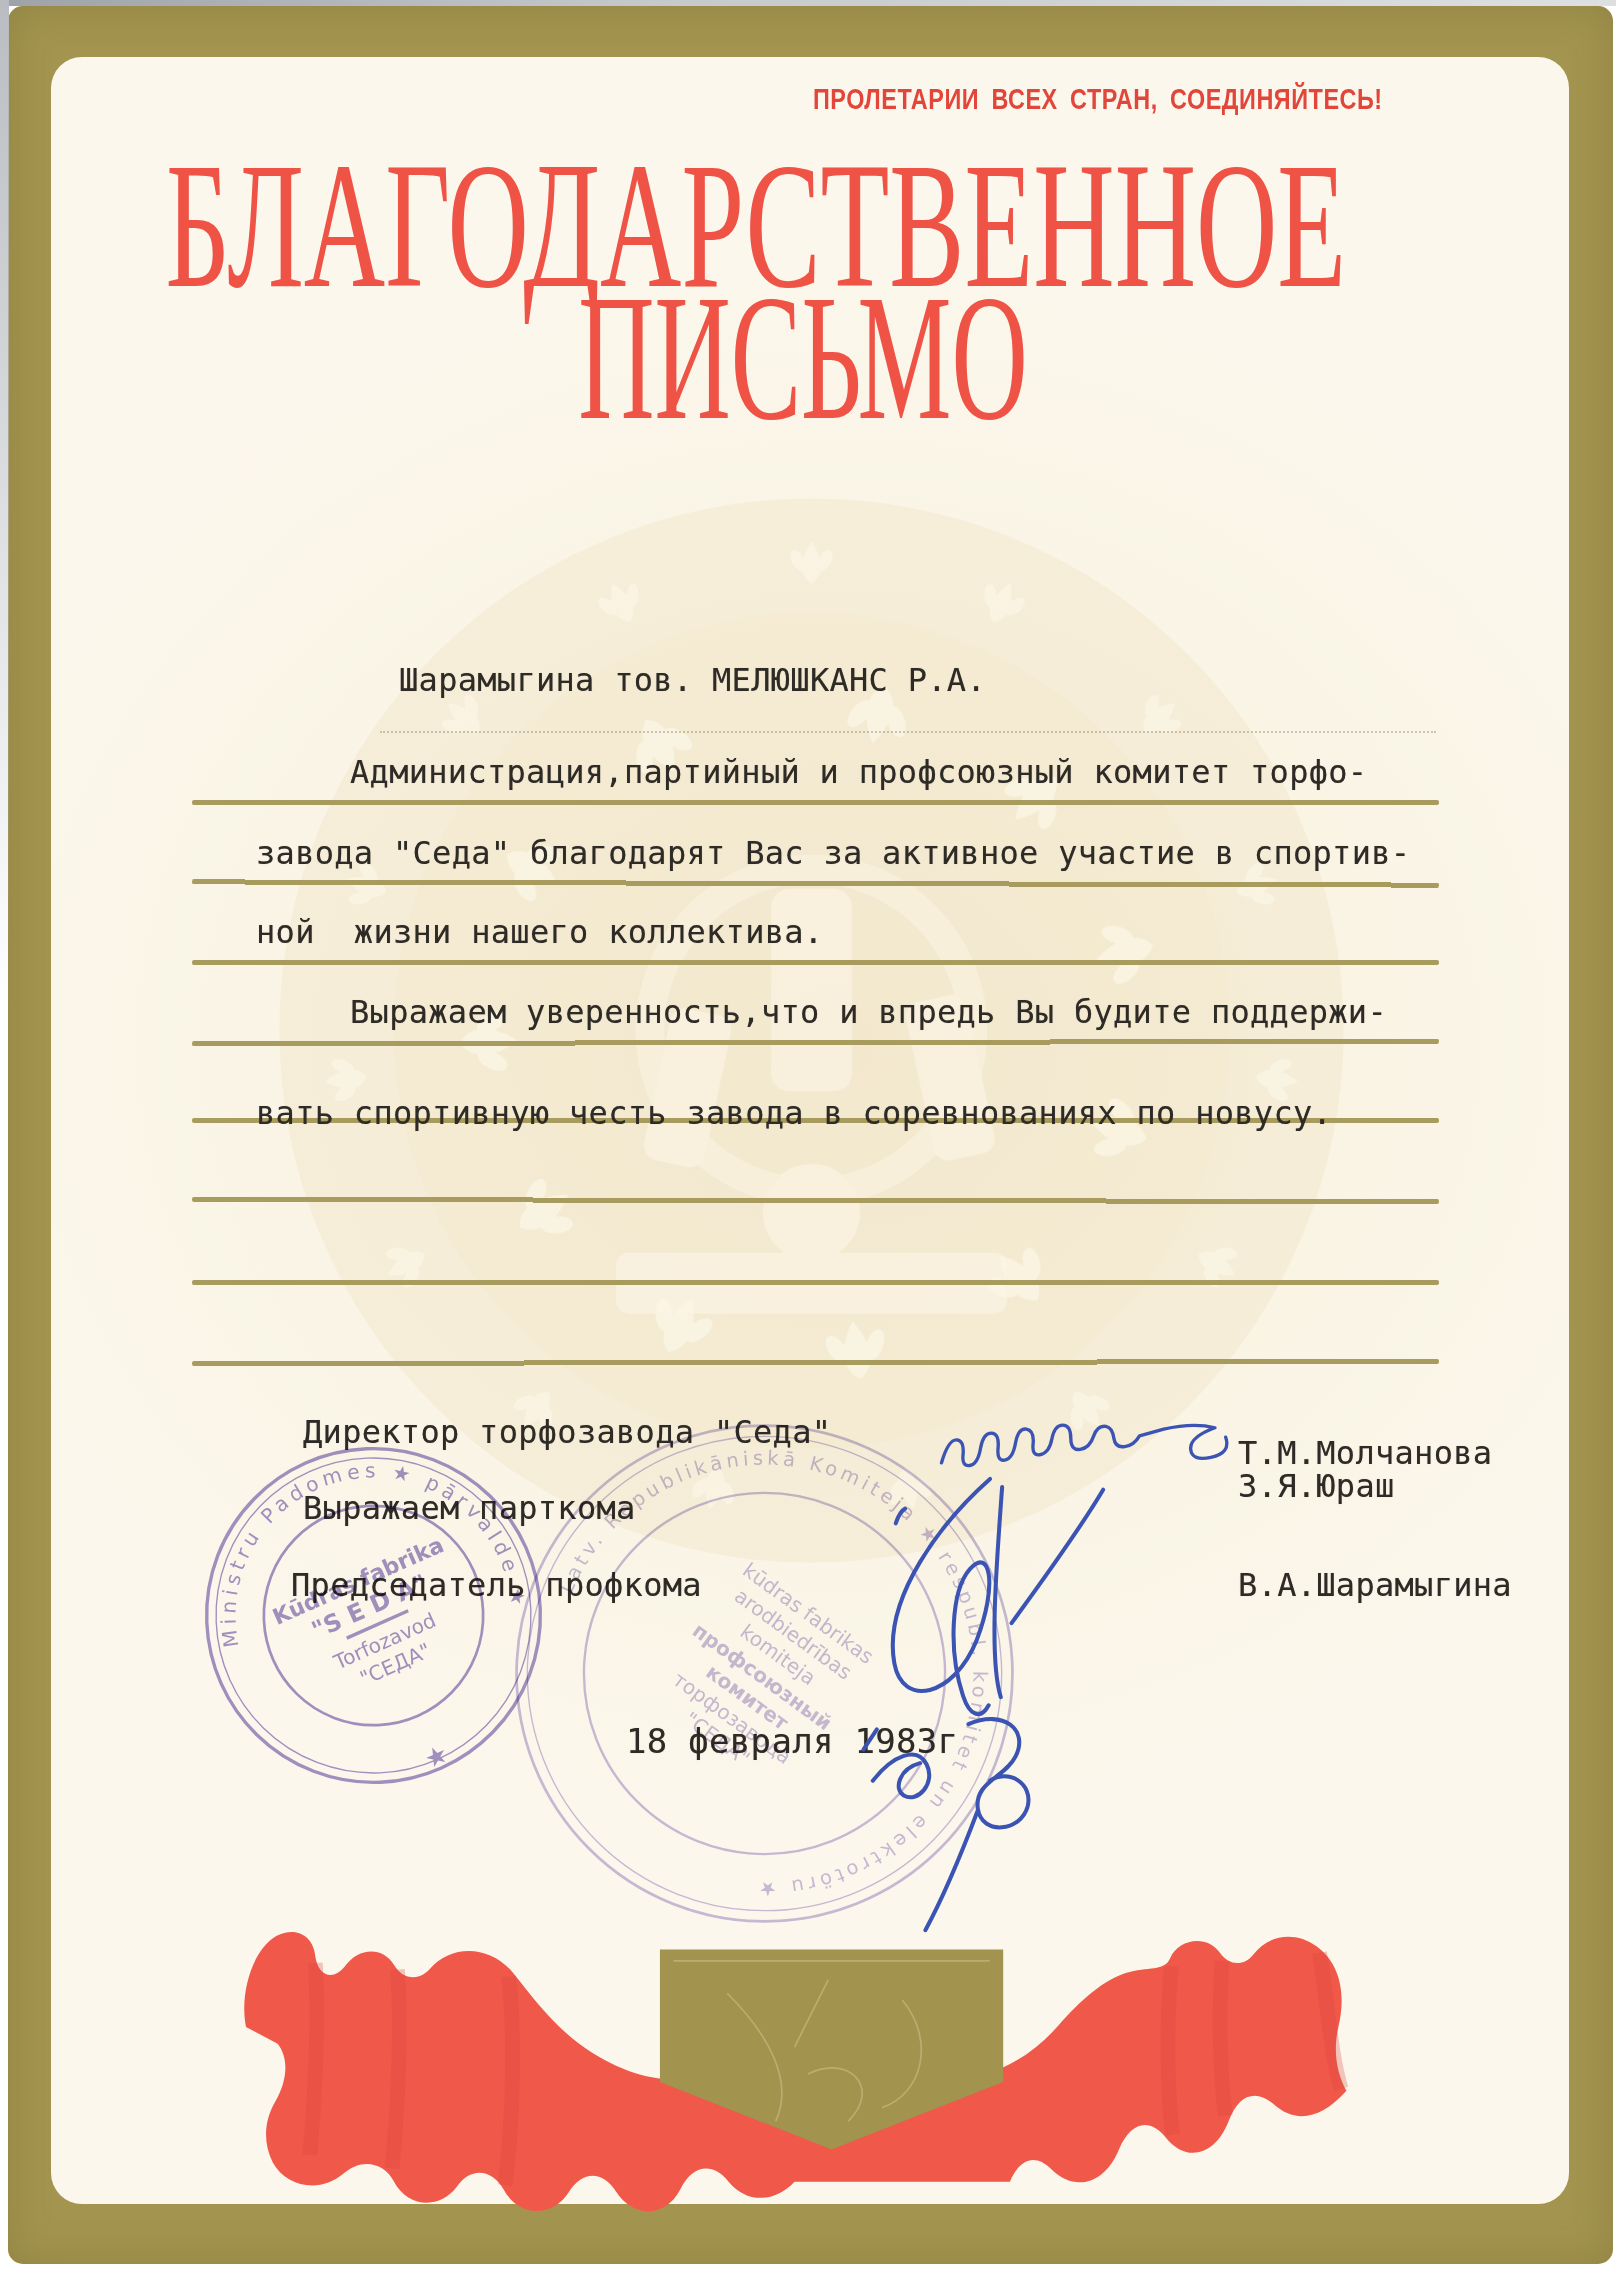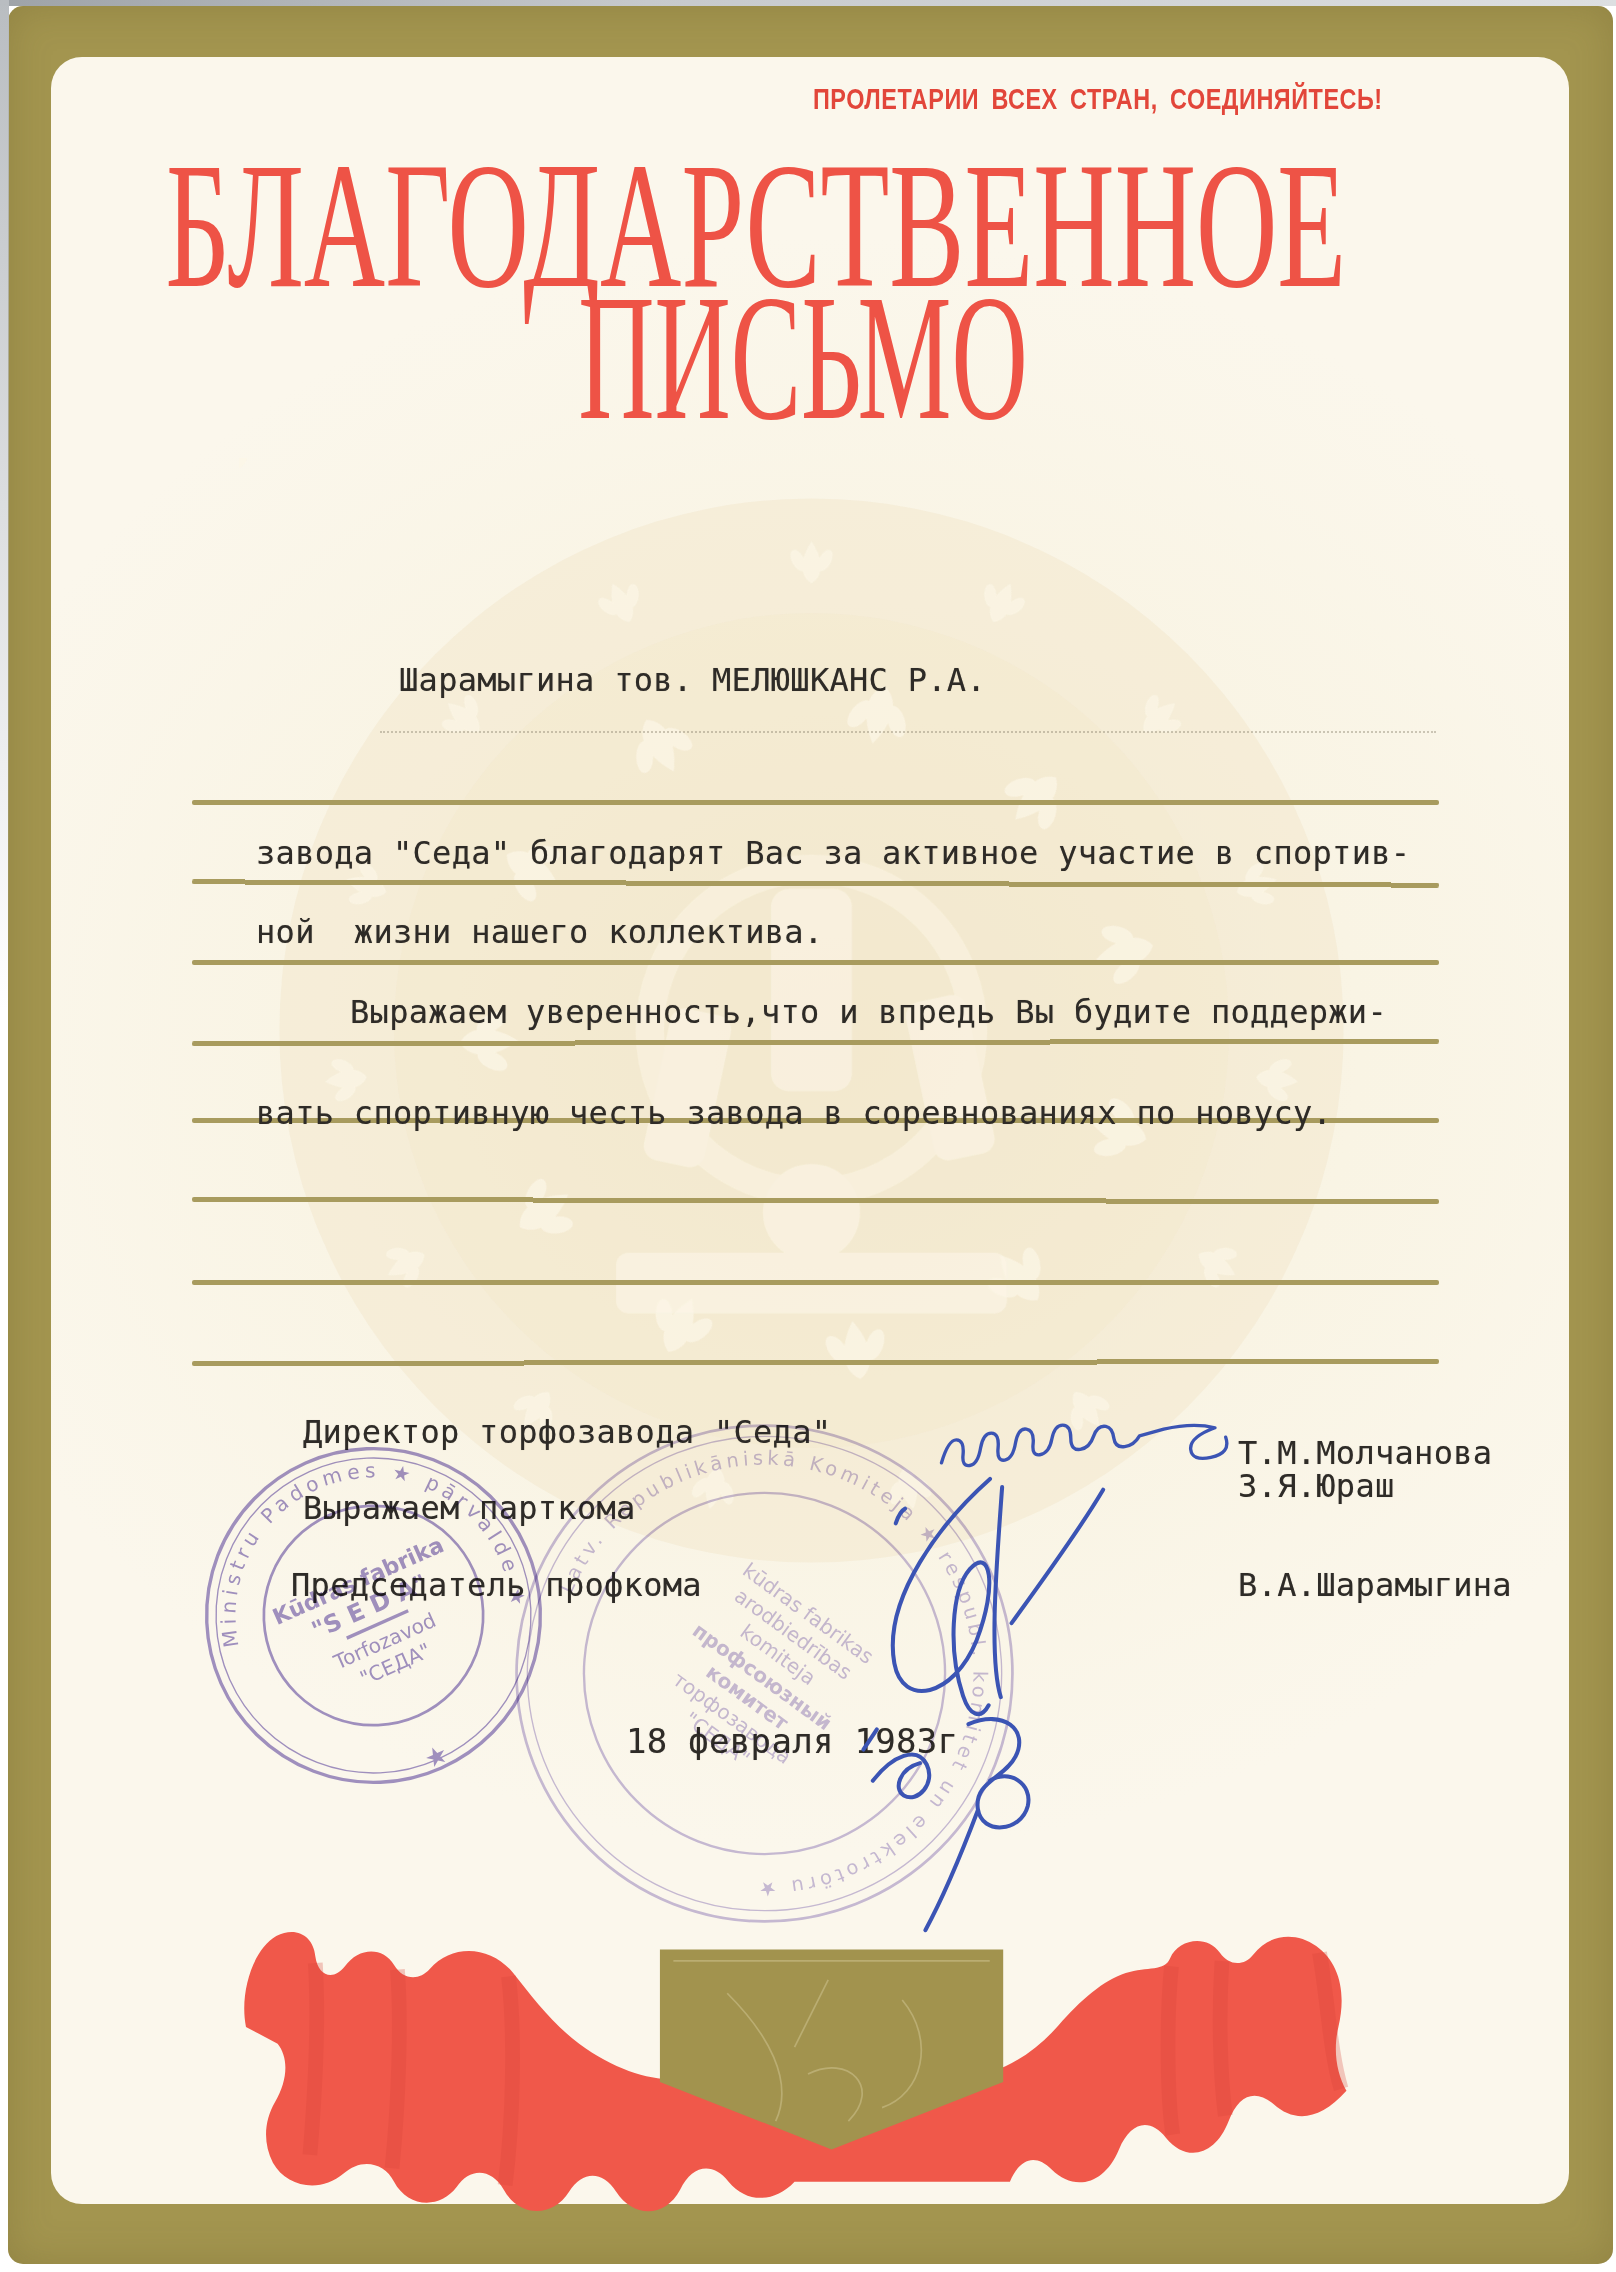--- a/index.html
+++ b/index.html
@@ -110,20 +110,21 @@
 
   <div class="slogan">ПРОЛЕТАРИИ ВСЕХ СТРАН, СОЕДИНЯЙТЕСЬ!</div>
 
   <svg class="title-svg" width="1518" height="296" viewBox="0 0 2255 440">
     <text x="1047" y="215" font-size="268" text-anchor="middle" textLength="1755" lengthAdjust="spacingAndGlyphs">БЛАГОДАРСТВЕННОЕ</text>
     <text x="1117" y="412" font-size="268" text-anchor="middle" textLength="668" lengthAdjust="spacingAndGlyphs">ПИСЬМО</text>
   </svg>
 
   <div class="type" style="left:399px;top:661px;">Шарамыгина тов. МЕЛЮШКАНС Р.А.</div>
 
+  <div class="type" style="left:350px;top:753px;">Администрация,партийный и профсоюзный комитет торфо-</div>
   <div class="type" style="left:256px;top:834px;">завода "Седа" благодарят Вас за активное участие в спортив-</div>
   <div class="type" style="left:256px;top:913px;">ной  жизни нашего коллектива.</div>
   <div class="type" style="left:350px;top:993px;">Выражаем уверенность,что и впредь Вы будите поддержи-</div>
   <div class="type" style="left:256px;top:1094px;">вать спортивную честь завода в соревнованиях по новусу.</div>
 
   <div class="rule-dotted"></div>
   <div class="rule" style="top:800px;"></div>
   <div class="rule" style="top:881px;transform:rotate(.15deg);"></div>
   <div class="rule" style="top:960px;"></div>
   <div class="rule" style="top:1040px;transform:rotate(-.12deg);"></div>

